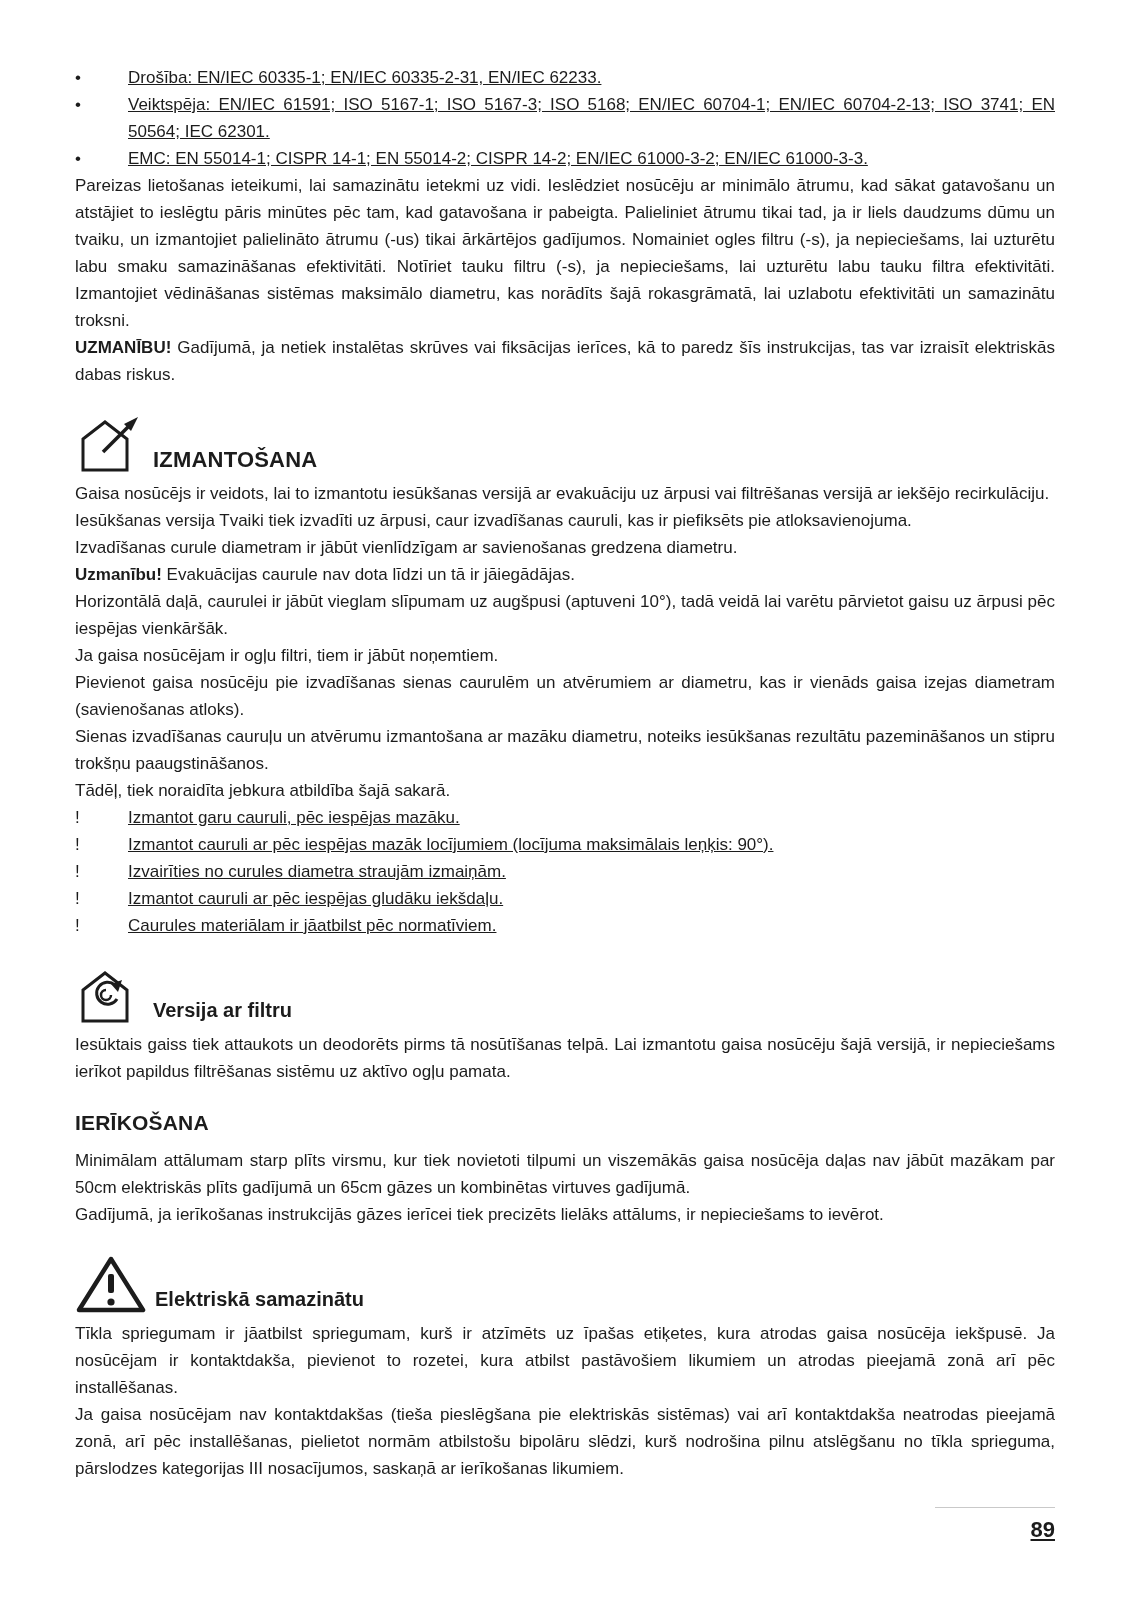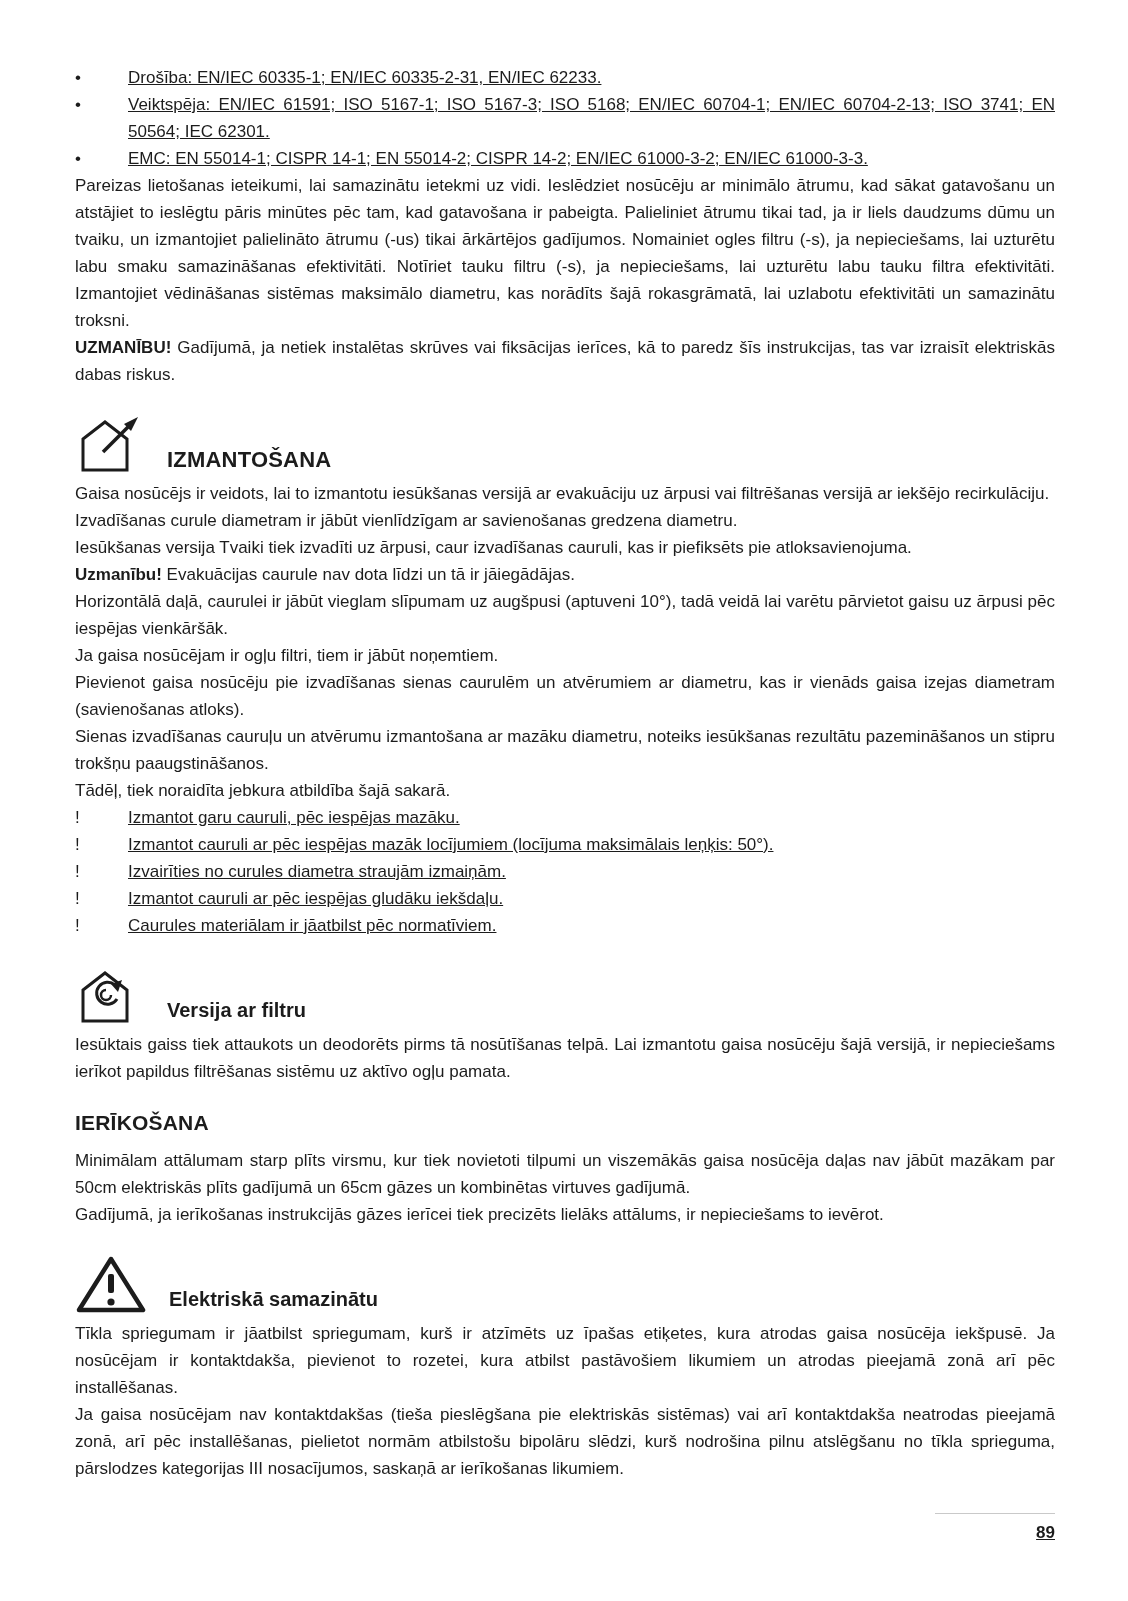--- a/index.html
+++ b/index.html
@@ -22,21 +22,21 @@
     text-align: justify;
   }
   p.para { margin: 0; }
   .li { display: flex; }
   .li .marker { flex: 0 0 53px; text-align: left; }
   .li .li-text { flex: 1 1 auto; text-align: justify; text-decoration: underline; }
   strong.lead { font-weight: bold; }
   .section-head {
     display: flex;
     align-items: flex-end;
-    gap: 22px;
+    gap: 8px;
     margin-top: 24px;
     margin-bottom: 4px;
     text-align: left;
   }
   .section-head .icon-box { flex: 0 0 auto; line-height: 0; }
   .section-head h2 {
     font-size: 22px;
     line-height: 24px;
     padding-bottom: 4px;
     letter-spacing: 0.2px;
@@ -61,21 +61,21 @@
     text-align: right;
   }
   .footer-rule {
     width: 120px;
     margin-left: auto;
     border-top: 1px solid #c9c9c9;
     margin-bottom: 9px;
   }
   .page-num {
     font-weight: bold;
-    font-size: 17px;
+    font-size: 22px;
     text-decoration: underline;
   }
   svg .stroke { fill: none; stroke: #1c1c1c; }
 </style>
 </head>
 <body>
 
 <div class="content">
 
 
@@ -101,38 +101,38 @@
       <svg width="70" height="64" viewBox="0 0 70 64">
         <path class="stroke" stroke-width="3" d="M8 27 L30 10 L52 27 L52 58 L8 58 Z"></path>
         <path class="stroke" stroke-width="3.5" d="M28 40 L55 13"></path>
         <polygon points="63,5 56,19 49,12" fill="#1c1c1c"></polygon>
       </svg>
     </span>
     <h2>IZMANTOŠANA</h2>
   </div>
 
   <p class="para">Gaisa nosūcējs ir veidots, lai to izmantotu iesūkšanas versijā ar evakuāciju uz ārpusi vai filtrēšanas versijā ar iekšējo recirkulāciju.</p>
+  <p class="para">Iesūkšanas versija Tvaiki tiek izvadīti uz ārpusi, caur izvadīšanas cauruli, kas ir piefiksēts pie atloksavienojuma.</p>
   <p class="para">Izvadīšanas curule diametram ir jābūt vienlīdzīgam ar savienošanas gredzena diametru.</p>
-  <p class="para">Iesūkšanas versija Tvaiki tiek izvadīti uz ārpusi, caur izvadīšanas cauruli, kas ir piefiksēts pie atloksavienojuma.</p>
 
   <p class="para"><strong class="lead">Uzmanību!</strong><span> Evakuācijas caurule nav dota līdzi un tā ir jāiegādājas.</span></p>
 
   <p class="para">Horizontālā daļā, caurulei ir jābūt vieglam slīpumam uz augšpusi (aptuveni 10°), tadā veidā lai varētu pārvietot gaisu uz ārpusi pēc iespējas vienkāršāk.</p>
   <p class="para">Ja gaisa nosūcējam ir ogļu filtri, tiem ir jābūt noņemtiem.</p>
   <p class="para">Pievienot gaisa nosūcēju pie izvadīšanas sienas caurulēm un atvērumiem ar diametru, kas ir vienāds gaisa izejas diametram (savienošanas atloks).</p>
   <p class="para">Sienas izvadīšanas cauruļu un atvērumu izmantošana ar mazāku diametru, noteiks iesūkšanas rezultātu pazemināšanos un stipru trokšņu paaugstināšanos.</p>
   <p class="para">Tādēļ, tiek noraidīta jebkura atbildība šajā sakarā.</p>
 
   <div class="li">
     <span class="marker">!</span>
     <span class="li-text">Izmantot garu cauruli, pēc iespējas mazāku.</span>
   </div>
   <div class="li">
     <span class="marker">!</span>
-    <span class="li-text">Izmantot cauruli ar pēc iespējas mazāk locījumiem (locījuma maksimālais leņķis: 50°).</span>
+    <span class="li-text">Izmantot cauruli ar pēc iespējas mazāk locījumiem (locījuma maksimālais leņķis: 90°).</span>
   </div>
   <div class="li">
     <span class="marker">!</span>
     <span class="li-text">Izvairīties no curules diametra straujām izmaiņām.</span>
   </div>
   <div class="li">
     <span class="marker">!</span>
     <span class="li-text">Izmantot cauruli ar pēc iespējas gludāku iekšdaļu.</span>
   </div>
   <div class="li">

